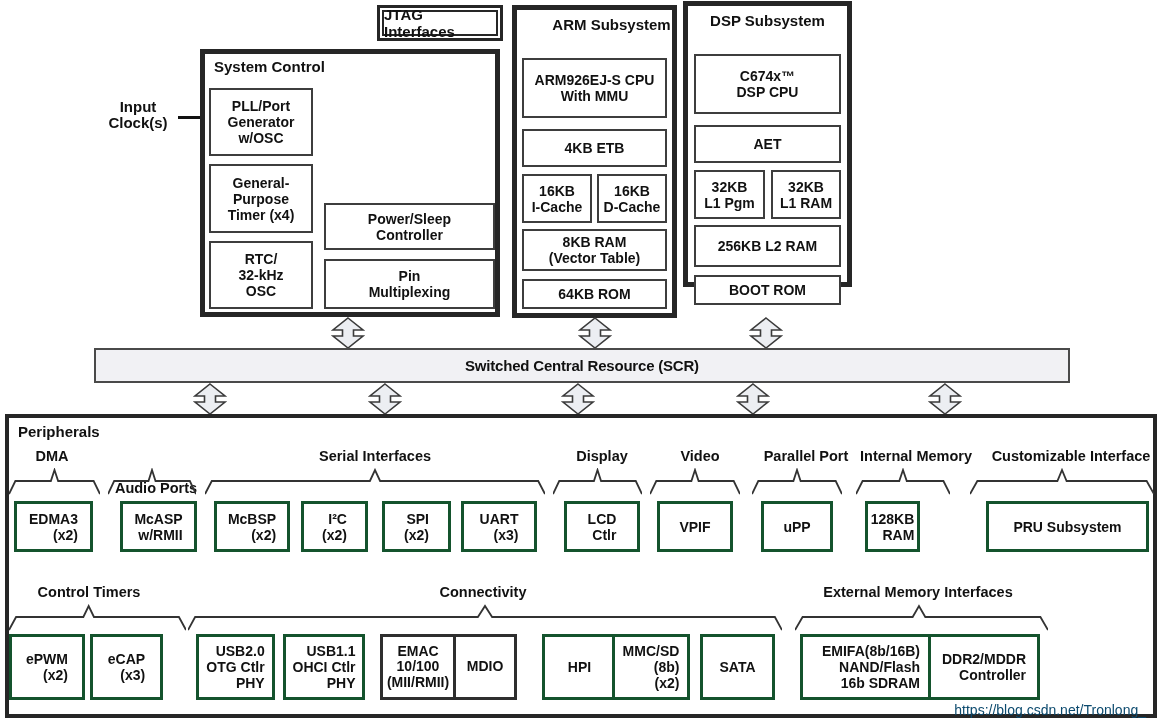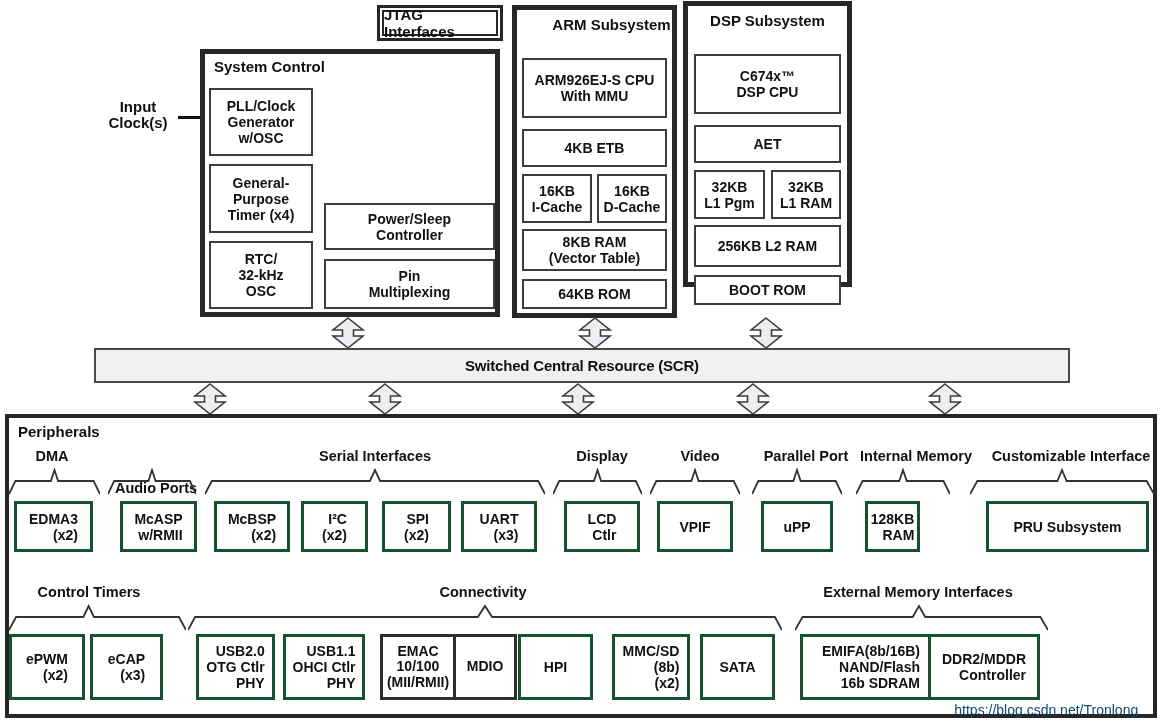--- a/index.html
+++ b/index.html
@@ -52,21 +52,21 @@
       <path d="M22,1 L32,8.5 L22,16 Z" fill="#111"></path>
     </svg>
   </div>
 
   <div class="jtag-outer">
     <div class="jtag-inner">JTAG Interfaces</div>
   </div>
 
   <div class="container" style="left:200px; top:49px; width:300px; height:268px;">
     <div class="title-left" style="left:9px; top:4px;">System Control</div>
-    <div class="cell b2" style="left:4px; top:34px; width:104px; height:68px;">PLL/Clock
+    <div class="cell b2" style="left:4px; top:34px; width:104px; height:68px;">PLL/Port
 Generator
 w/OSC</div>
     <div class="cell b2" style="left:4px; top:110px; width:104px; height:69px;">General-
 Purpose
 Timer (x4)</div>
     <div class="cell b2" style="left:4px; top:187px; width:104px; height:68px;">RTC/
 32-kHz
 OSC</div>
     <div class="cell b2" style="left:119px; top:149px; width:171px; height:47px;">Power/Sleep
 Controller</div>
@@ -247,21 +247,21 @@
 PHY</div>
     <div class="cell b3" style="left:274px; top:216px; width:82px; height:66px;">USB1.1
 OHCI Ctlr
 PHY</div>
     <div class="joined" style="left:371px; top:216px; width:137px; height:66px;">
       <div class="jcell" style="flex:0 0 76px;">EMAC
 10/100
 (MII/RMII)</div>
       <div class="jcell">MDIO</div>
     </div>
-    <div class="cell b3" style="left:509px; top:216px; width:75px; height:66px;">HPI</div>
+    <div class="cell b3" style="left:533px; top:216px; width:75px; height:66px;">HPI</div>
     <div class="cell b3" style="left:603px; top:216px; width:78px; height:66px;">MMC/SD
 (8b)
 (x2)</div>
     <div class="cell b3" style="left:691px; top:216px; width:75px; height:66px;">SATA</div>
     <div class="cell b3" style="left:791px; top:216px; width:142px; height:66px;">EMIFA(8b/16B)
 NAND/Flash
 16b SDRAM</div>
     <div class="cell b3" style="left:919px; top:216px; width:112px; height:66px;">DDR2/MDDR
 Controller</div>
   </div>

